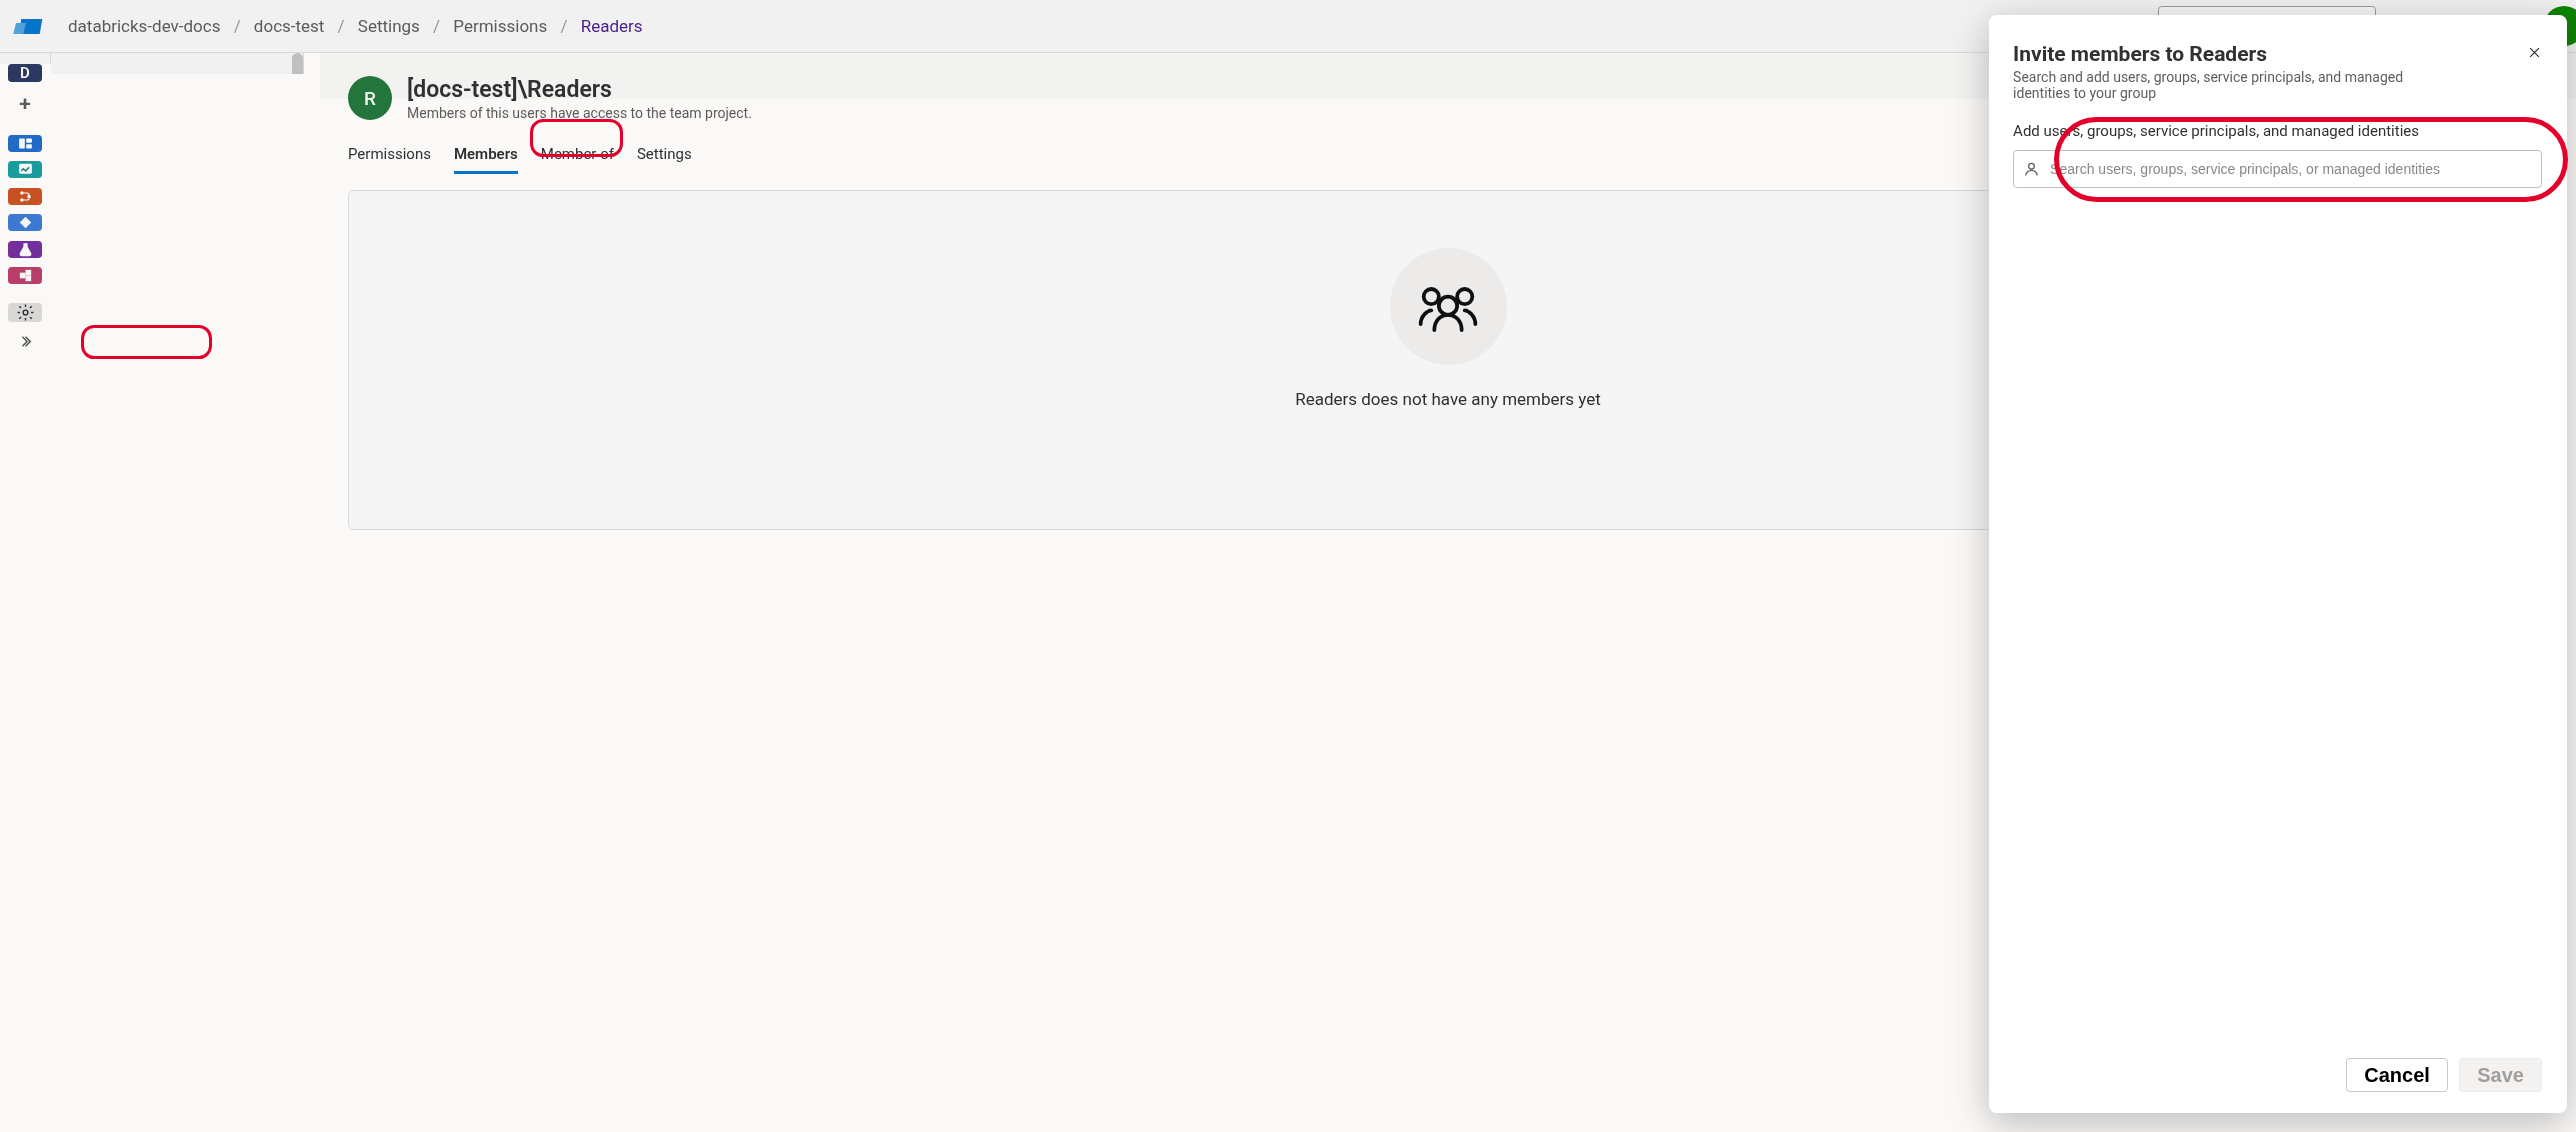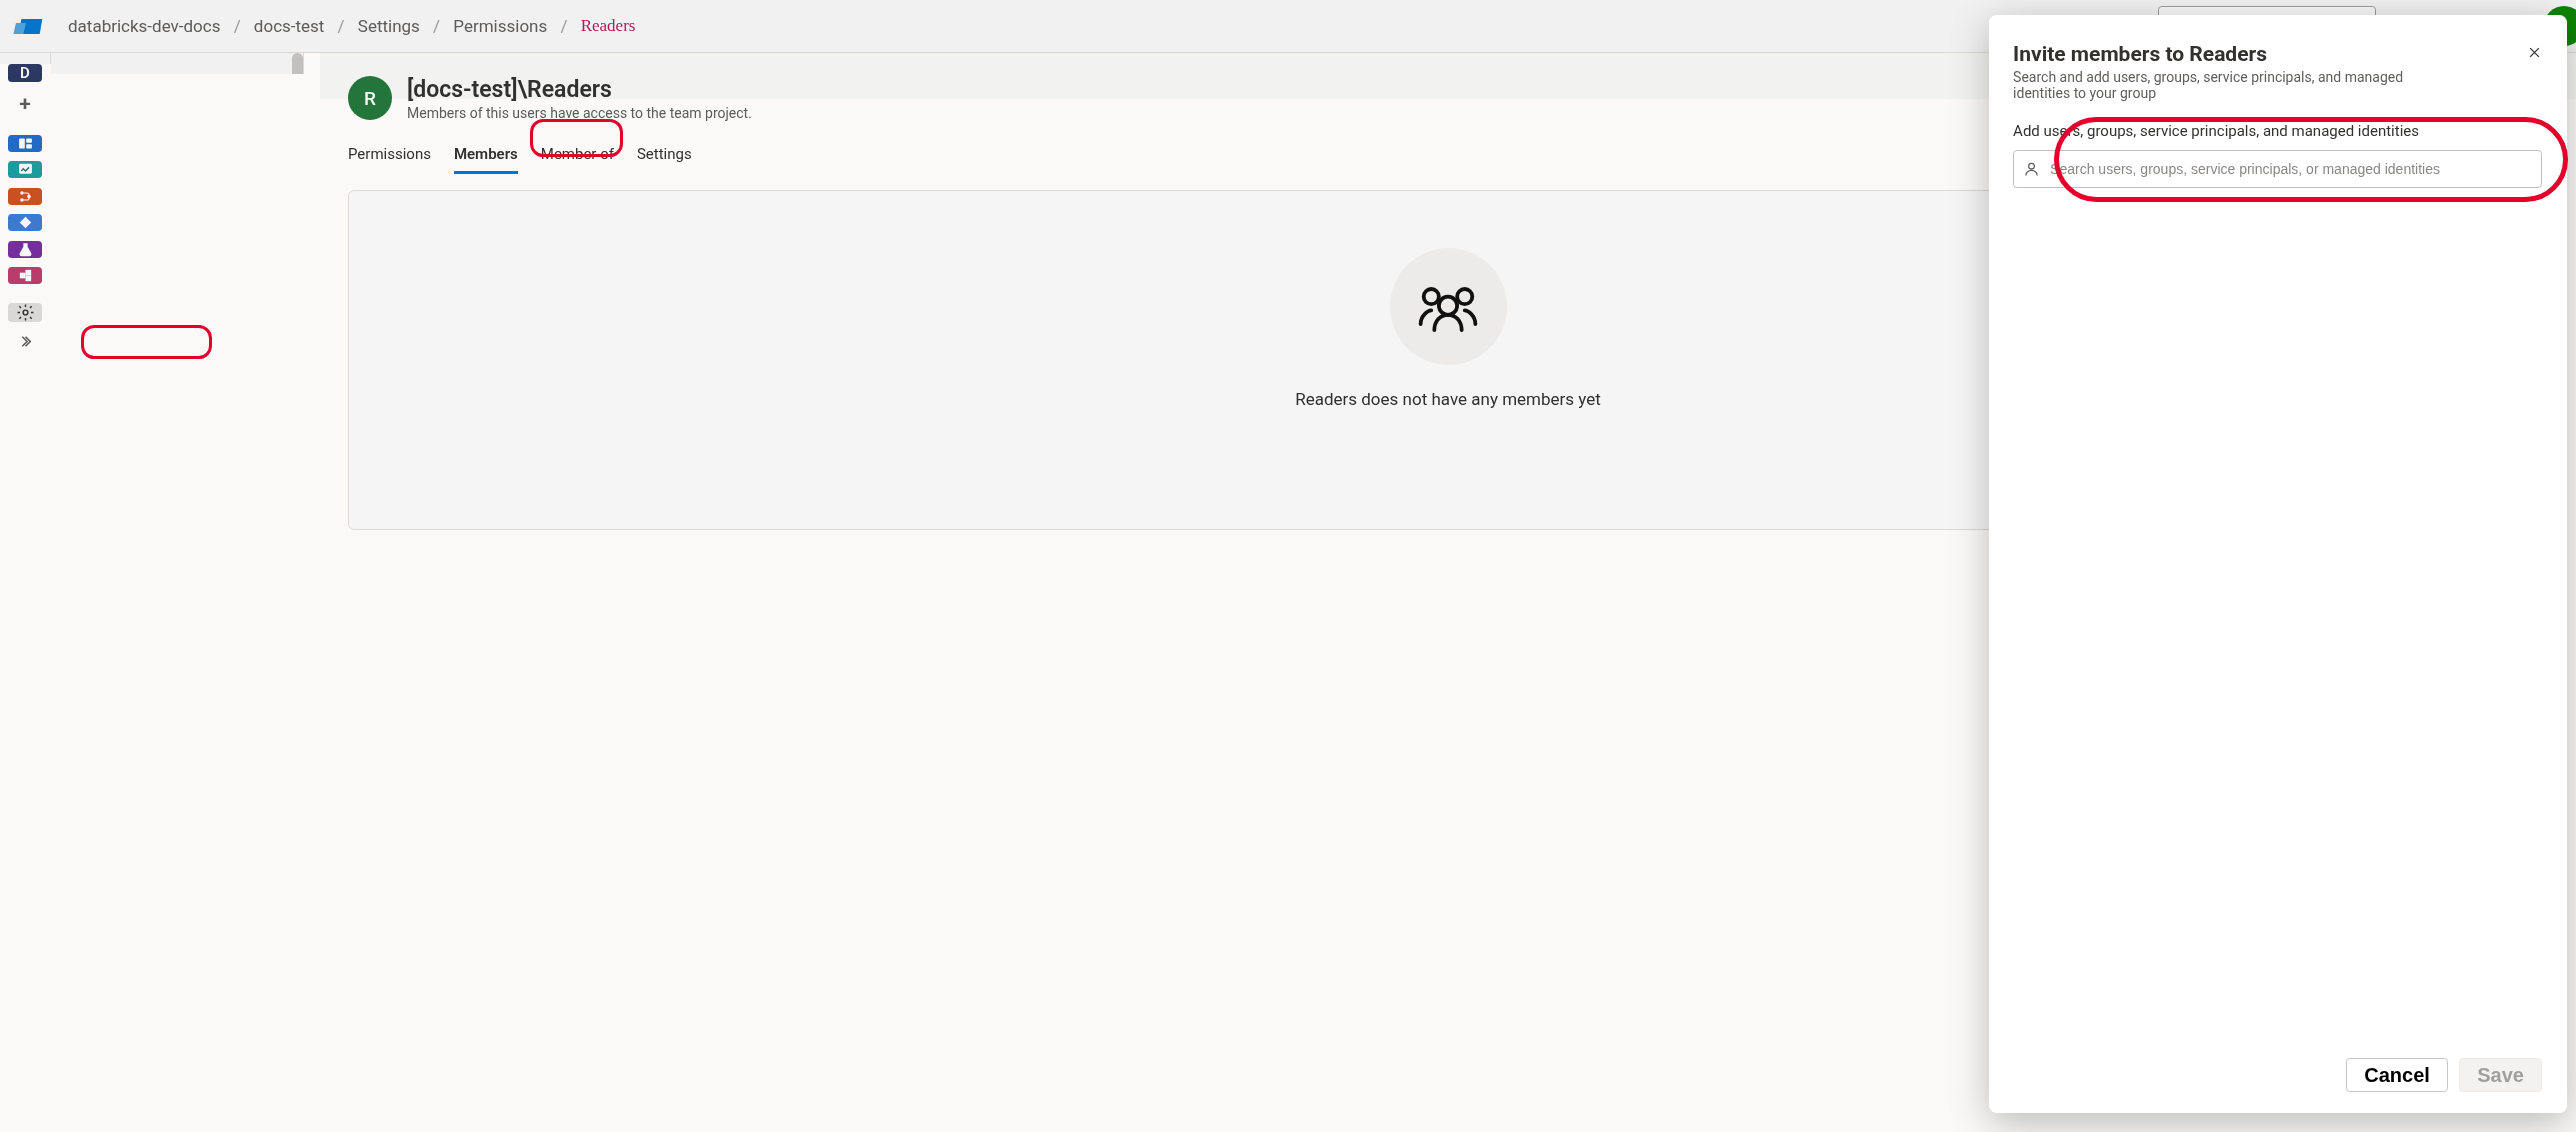--- a/index.html
+++ b/index.html
@@ -47,21 +47,21 @@
   }
   .breadcrumb {
     display: flex;
     align-items: center;
     gap: 13.2px;
     font-size: 17px;
     color: #605e5c;
   }
   .breadcrumb .sep { color: #a19f9d; }
   .breadcrumb .crumb { cursor: pointer; }
-  .breadcrumb .crumb:last-child { color: #be185d; font-family: Liberation Serif, serif; }
+  .breadcrumb .crumb:last-child { color: #4c1d95; }
   
   .user-bubble {
     position: absolute;
     top: 5.7px; right: -7.6px;
     width: 40px; height: 40px;
     border-radius: 50%;
     background: #0b8a00;
   }
   .topbox {
     position: absolute;

